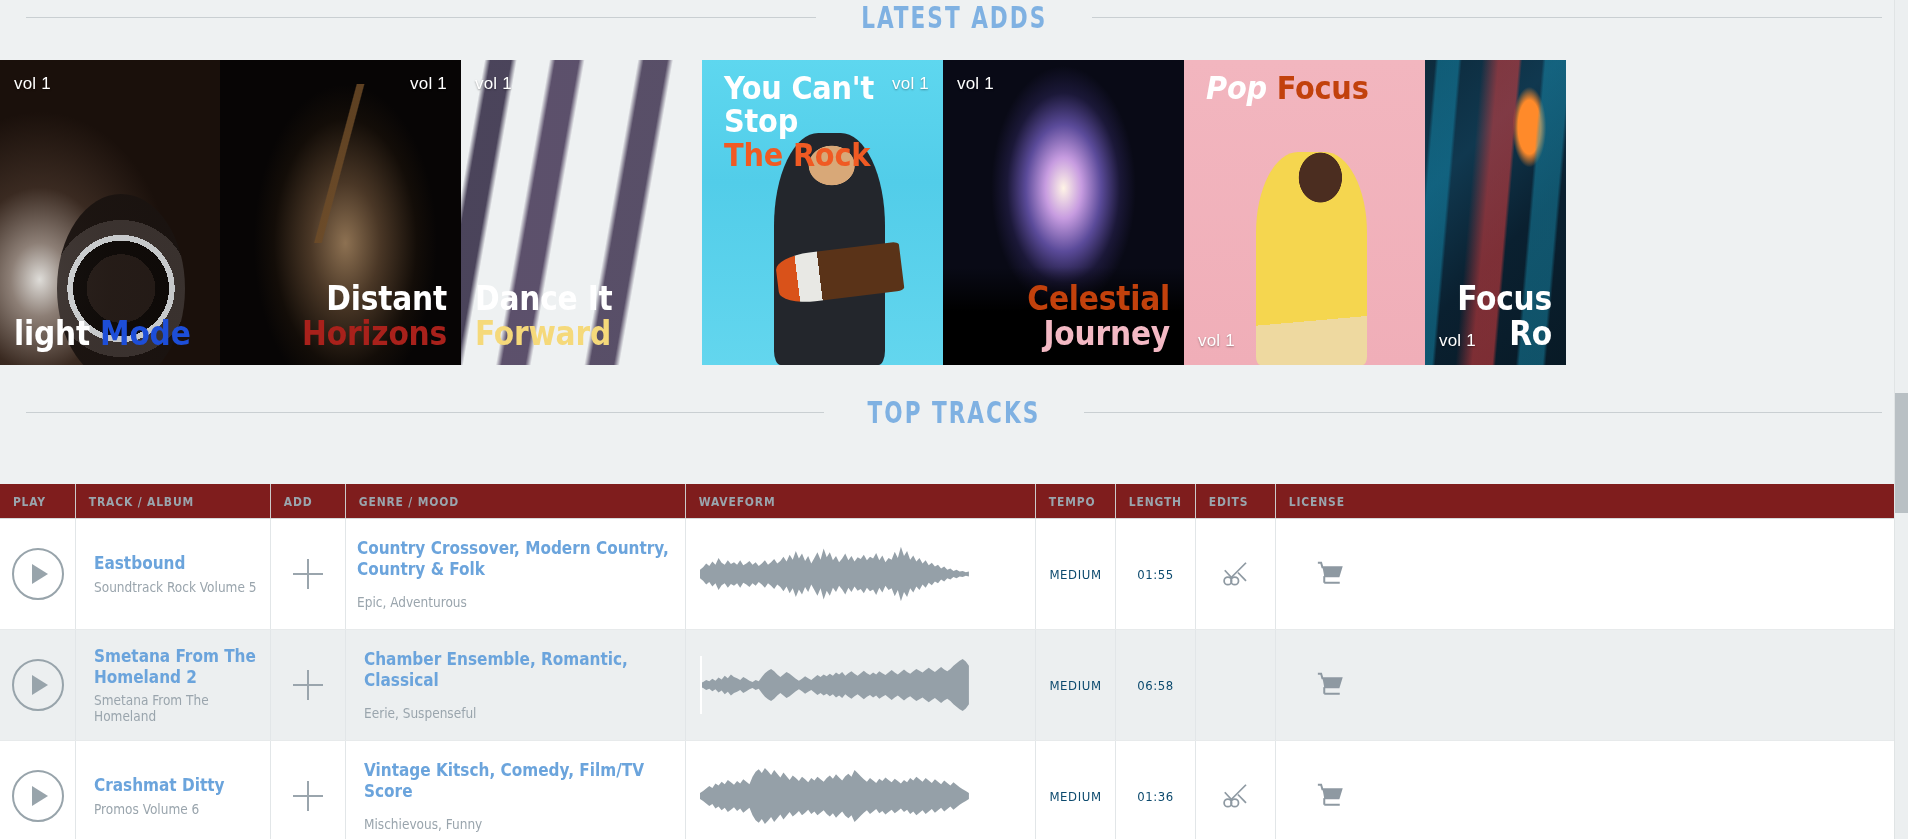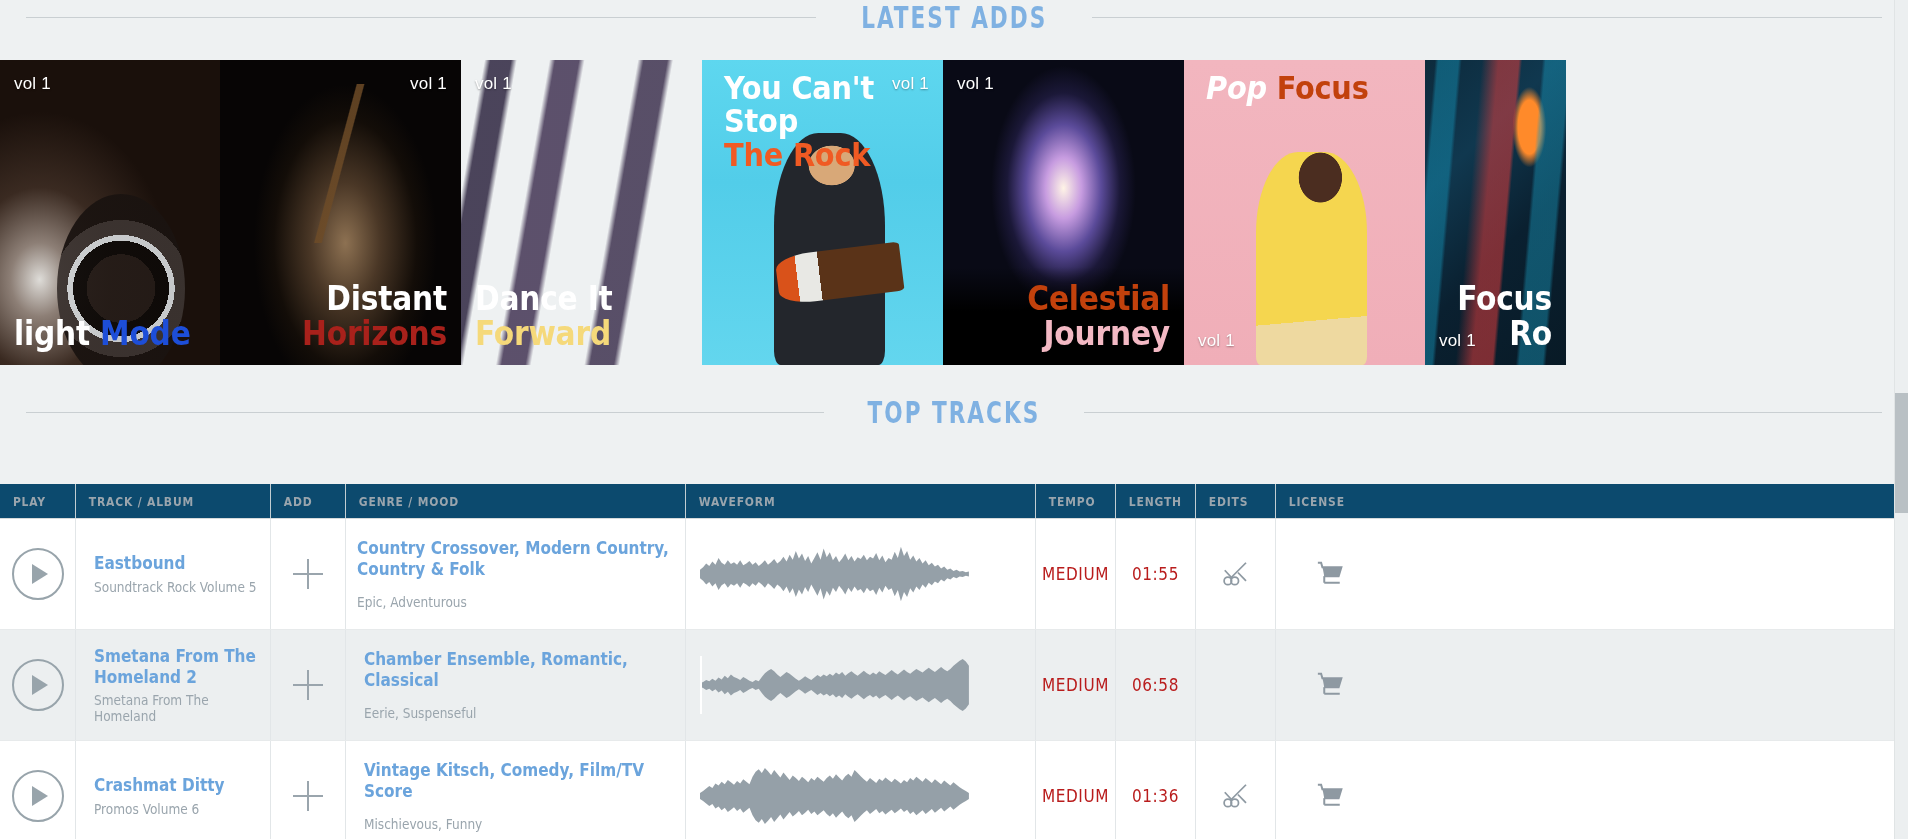--- a/index.html
+++ b/index.html
@@ -125,21 +125,21 @@
     content:"";position:absolute;inset:0;
     background:
       linear-gradient(95deg,transparent 0 6%,rgba(20,140,175,.5) 8% 20%,transparent 22% 34%,rgba(220,60,60,.55) 44% 56%,transparent 58% 70%,rgba(25,150,185,.45) 72% 86%,transparent 88% 100%),
       radial-gradient(ellipse 20% 22% at 74% 22%, #ff8a2a 0 40%, transparent 60%);
   }
 
   
   .tracks{position:absolute;left:0;top:484px;width:1895px;}
   .thead{
     display:flex;height:34px;
-    background:#0c4a6e;border-bottom:1px solid #d6dadb;
+    background:#7f1d1d;border-bottom:1px solid #d6dadb;
   }
   .thead .th{
     color:#9aa5ad;font-size:13px;font-weight:700;letter-spacing:.9px;
     font-family:"Liberation Sans Narrow","DejaVu Sans Condensed","Liberation Sans",sans-serif;
     transform:scaleX(.92);transform-origin:left center;
     display:flex;align-items:center;height:100%;
     border-left:1px solid #d3d8da;padding-left:14px;box-sizing:border-box;
   }
   .thead .th.first{border-left:none;}
 
@@ -179,21 +179,21 @@
     font-family:"Liberation Sans Narrow","DejaVu Sans Condensed","Liberation Sans",sans-serif;
     cursor:pointer;
   }
   .g-mood{
     color:#9aa5ad;font-size:13.5px;margin-top:14px;
     font-family:"Liberation Sans Narrow","DejaVu Sans Condensed","Liberation Sans",sans-serif;
   }
   .c-wave{padding-left:14px;padding-right:8px;align-items:center;}
   .c-tempo,.c-length{justify-content:center;}
   .m-txt{
-    color:#b91c1c;font-size:17px;letter-spacing:.6px;font-weight:400;
+    color:#0c4a6e;font-size:13px;letter-spacing:.6px;font-weight:400;
     font-family:"Liberation Sans Narrow","DejaVu Sans Condensed","Liberation Sans",sans-serif;
   }
   .c-edits,.c-license{justify-content:center;}
   .icon-btn{cursor:pointer;display:flex;align-items:center;justify-content:center;}
   .wave-wrap{position:relative;display:flex;align-items:center;height:70px;}
   .wave-cursor{position:absolute;left:0;top:6px;bottom:6px;width:2px;background:#ffffff;}
   .scroll-track{position:absolute;right:0;top:0;width:13px;height:839px;background:#eceff0;border-left:1px solid #e0e4e5;}
   .scroll-thumb{position:absolute;right:0;top:393px;width:13px;height:120px;background:#b9c0c4;border-radius:0;cursor:pointer;}
 </style>
 </head>

